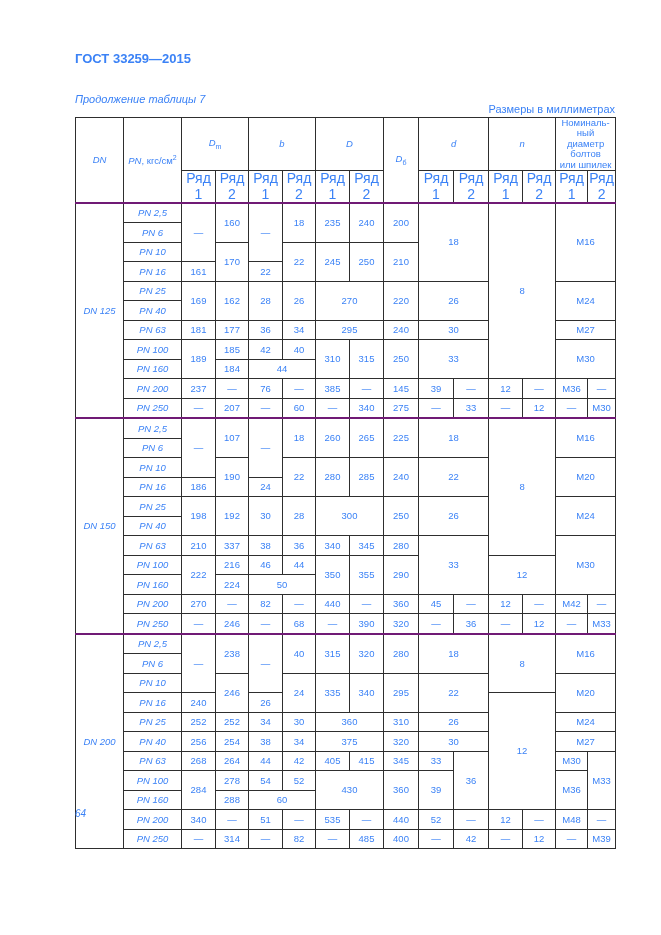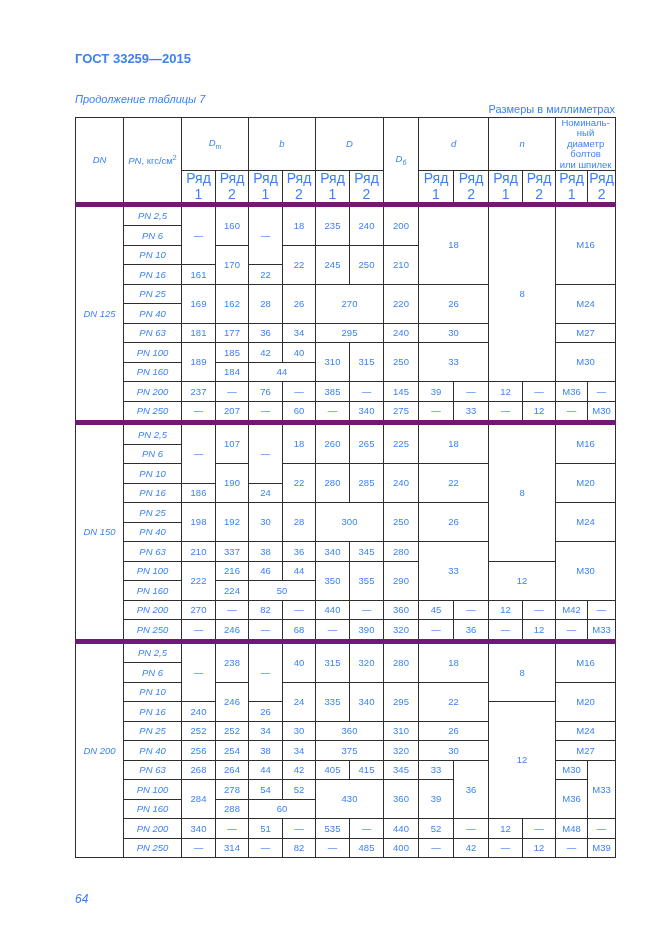--- a/index.html
+++ b/index.html
@@ -4,35 +4,35 @@
 <style>
   html,body { margin:0; padding:0; background:#e8e8e8; }
   .page {
     position:relative; width:661px; height:935px; background:#ffffff;
     font-family:"Liberation Sans","DejaVu Sans",sans-serif; color:#3b82f6;
     overflow:hidden; margin:0 auto;
   }
   .doc-title { position:absolute; left:75px; top:51px; font-size:13px; font-weight:bold; }
   .table-caption { position:absolute; left:75px; top:93px; font-size:11px; font-style:italic; }
   .units-note { position:absolute; right:46px; top:103px; font-size:11px; }
-  .page-number { position:absolute; left:75px; top:892px; font-size:12px;font-style:italic; }
+  .page-number { position:absolute; left:75px; top:808px; font-size:10px;font-style:italic; }
 
   table.dims {
     position:absolute; left:75px; top:117px; width:540px;
     border-collapse:collapse; table-layout:fixed;
   }
   table.dims th, table.dims td {
     border:1px solid #2e2e2e; padding:0 1px; text-align:center; vertical-align:middle;
     font-size:9.5px; font-weight:normal; line-height:1.1;
     overflow:hidden;
   }
   thead tr.main-head th { height:52px; }
   thead tr.sub-head th { height:22px; font-size:14px; }
   tbody td { height:18.5px; }
-  tbody tr.block-start td { border-top:5px solid #701a75; }
+  tbody tr.block-start td { border-top:2px solid #701a75; }
   td.dn-cell, td.pn-cell { font-style:italic; }
   th.bolt-head { font-size:8px; line-height:1.25; white-space:pre-line; }
   th i { font-style:italic; }
   th sub { font-size:7px; }
   th sup { font-size:7px; }
 </style>
 </head>
 <body>
 
 <div class="page">

